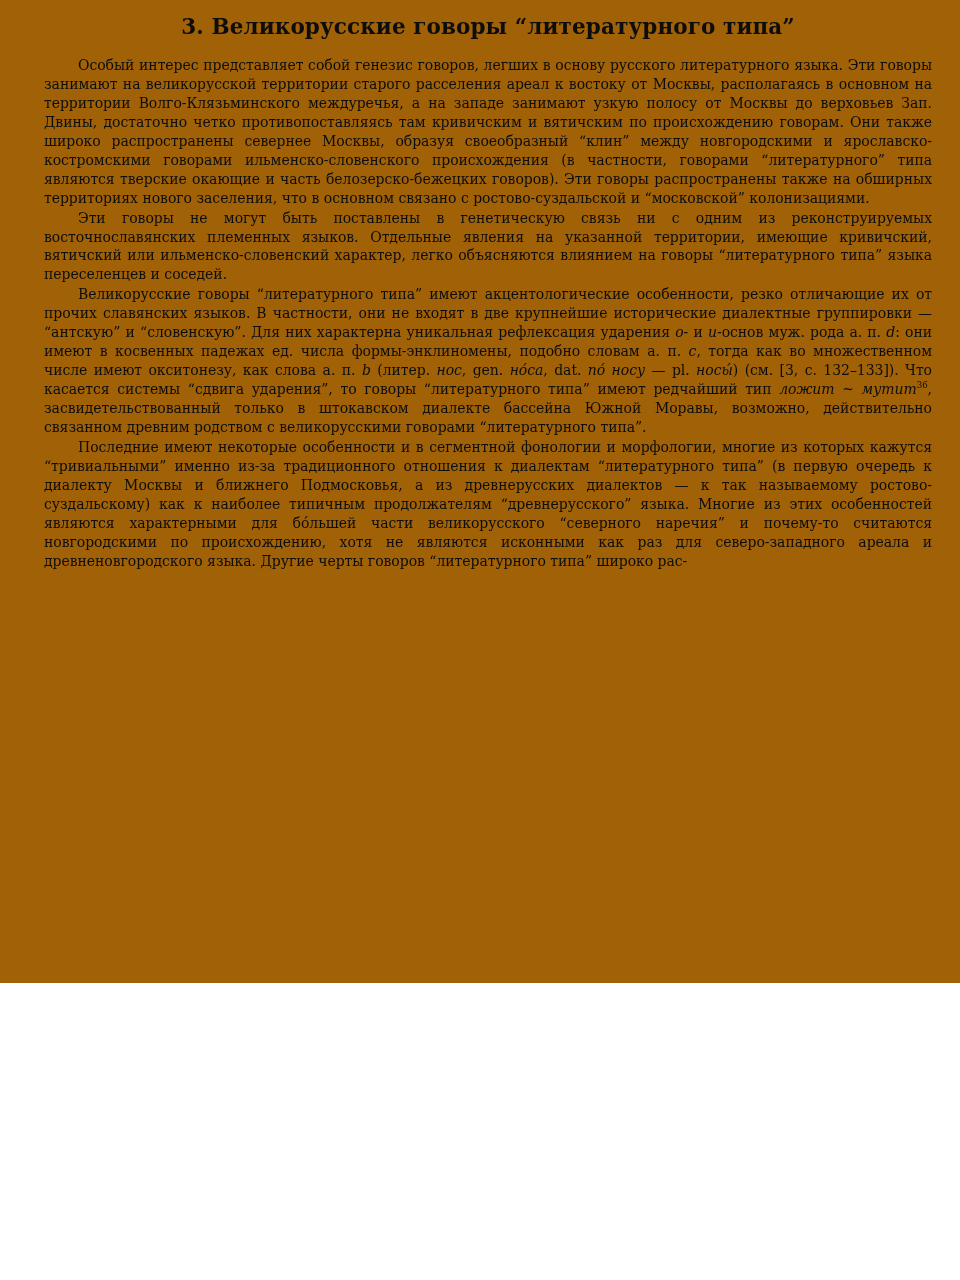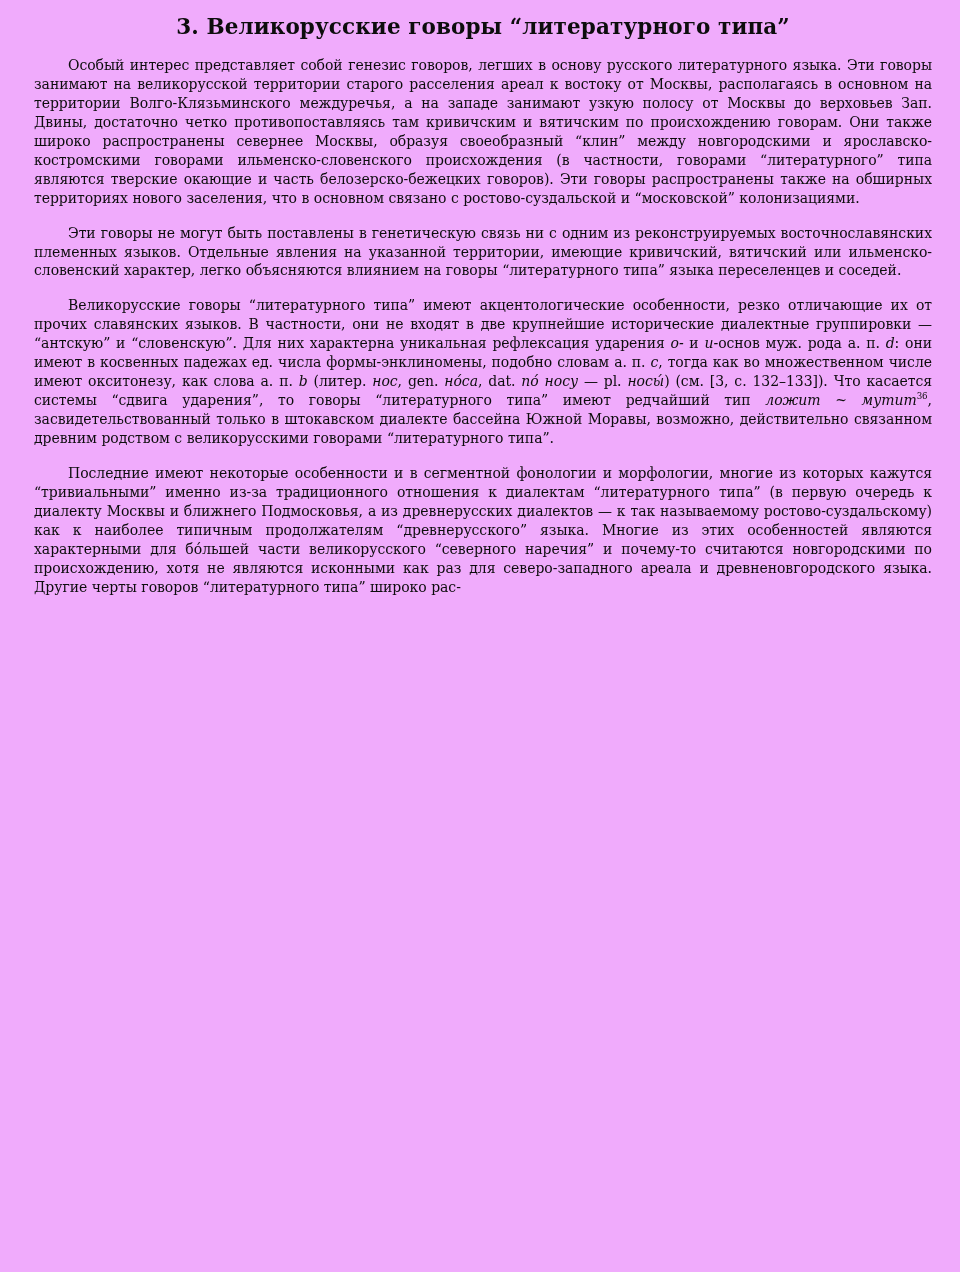--- a/index.html
+++ b/index.html
@@ -9,25 +9,25 @@
   }
   body {
     width: 960px;
     height: 1280px;
     font-family: "DejaVu Serif", "Liberation Serif", serif;
     color: #0d0d0d;
     overflow: hidden;
   }
   .page {
     width: 960px;
-    height: 1272px;
+    height: 983px;
     box-sizing: border-box;
-    padding: 14px 28px 0 34px;
+    padding: 14px 28px 0 44px;
     position: relative;
-    background: #f0abfc;
+    background: #a16207;
   }
   .section-title {
     text-align: center;
     font-size: 21.5px;
     font-weight: bold;
     letter-spacing: 0.1px;
     margin: 0 0 16px 0;
     line-height: 1.2;
     font-family: "DejaVu Serif", "Liberation Serif", serif;
   }
@@ -35,21 +35,21 @@
     margin: 0;
     font-size: 14px;
     line-height: 1.355;
     text-align: justify;
     text-indent: 34px;
     letter-spacing: -0.05px;
     word-spacing: 0.1px;
     font-family: "DejaVu Serif", "Liberation Serif", serif;
   }
   .body-text p + p {
-    margin-top: 16px;
+    margin-top: 1px;
   }
   .it {
     font-style: italic;
   }
   sup {
     font-size: 0.62em;
     line-height: 0;
     vertical-align: super;
   }
 </style>

